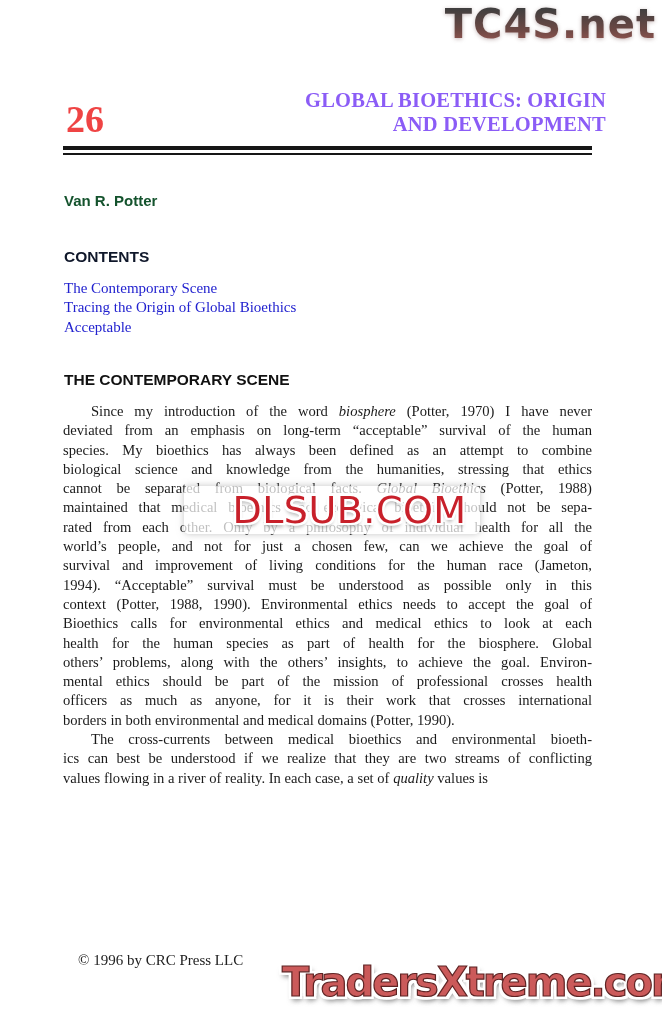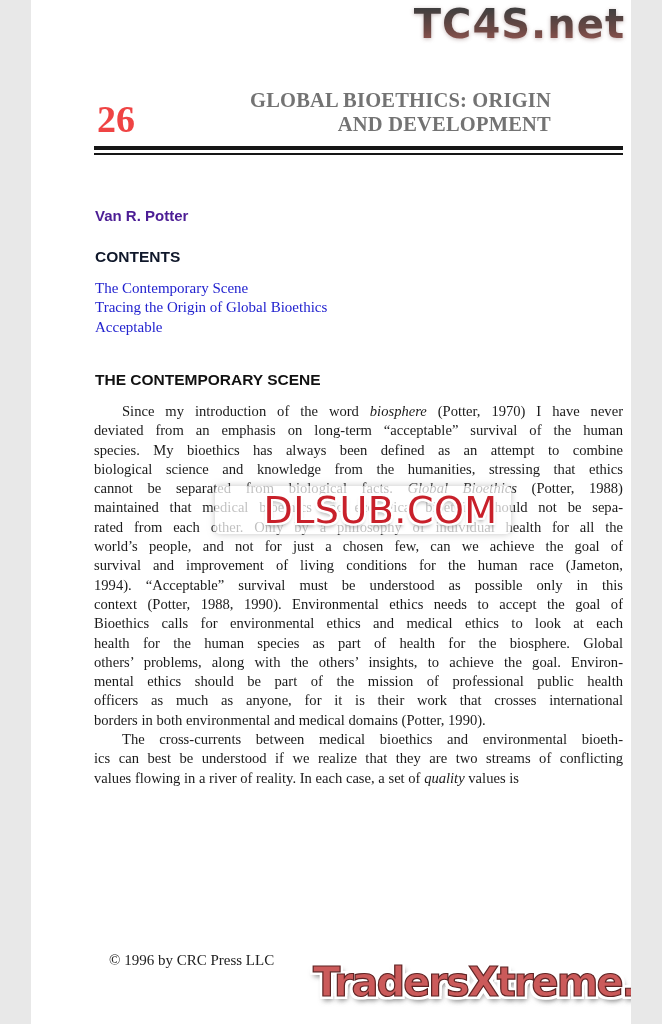--- a/index.html
+++ b/index.html
@@ -1,59 +1,58 @@
 <!DOCTYPE html>
 <html style="--link-color: #2222cf; --dlsub-red: #c8202a; --traders-red: #cb5a5a; --tc4s-bottom: #a15a55;"><head>
 <meta charset="utf-8">
 <style>
   html, body { margin: 0; padding: 0; background: #e8e8e8; }
   .page {
     position: relative;
-    width: 600px;
+    width: 662px;
     height: 1024px;
     margin: 0 auto;
     background: #ffffff;
     overflow: hidden;
     font-family: "Liberation Serif", serif;
     color: #1a1a1a;
   }
 
   
   .chapter-num {
     position: absolute;
     left: 66px; top: 99px;
     font-family: "Liberation Serif", serif;
     font-weight: bold;
     font-size: 38px;
     line-height: 40px;
     color: #ef4444;
   }
   .chapter-title {
     position: absolute;
-    right: 80px; top: 88px;
+    right: 56px; top: 88px;
     text-align: right;
     font-family: "Liberation Serif", serif;
     font-weight: bold;
     font-size: 20.5px;
     line-height: 24px;
     letter-spacing: 0.2px;
-    color: #737373;
+    color: #8b5cf6;
   }
   .rule { position: absolute; left: 63px; width: 529px; background: #161616; }
   .rule-thick { top: 146px; height: 4px; }
   .rule-thin  { top: 153px; height: 2px; }
 
   .author {
     position: absolute;
     left: 64px; top: 192px;
     font-family: "Liberation Sans", sans-serif;
     font-weight: bold;
     font-size: 15px;
-    color: #4c1d95;
-    margin-top: 15px;
+    color: #14532d;
   }
   .contents-heading {
     position: absolute;
     left: 64px; top: 248px;
     font-family: "Liberation Sans", sans-serif;
     font-weight: bold;
     font-size: 15.5px;
     color: #0f172a;
   }
   .toc {
@@ -193,21 +192,21 @@
       <div class="line">cannot be separated from biological facts. <i>Global Bioethics</i> (Potter, 1988)</div>
       <div class="line">maintained that medical bioethics and ecological bioethics should not be sepa-</div>
       <div class="line">rated from each other. Only by a philosophy of individual health for all the</div>
       <div class="line">world’s people, and not for just a chosen few, can we achieve the goal of</div>
       <div class="line">survival and improvement of living conditions for the human race (Jameton,</div>
       <div class="line">1994). “Acceptable” survival must be understood as possible only in this</div>
       <div class="line">context (Potter, 1988, 1990). Environmental ethics needs to accept the goal of</div>
       <div class="line">Bioethics calls for environmental ethics and medical ethics to look at each</div>
       <div class="line">health for the human species as part of health for the biosphere. Global</div>
       <div class="line">others’ problems, along with the others’ insights, to achieve the goal. Environ-</div>
-      <div class="line">mental ethics should be part of the mission of professional public health</div>
+      <div class="line">mental ethics should be part of the mission of professional crosses health</div>
       <div class="line">officers as much as anyone, for it is their work that crosses international</div>
       <div class="line last">borders in both environmental and medical domains (Potter, 1990).</div>
       <div class="line first">The cross-currents between medical bioethics and environmental bioeth-</div>
       <div class="line">ics can best be understood if we realize that they are two streams of conflicting</div>
       <div class="line last">values flowing in a river of reality. In each case, a set of <i>quality</i> values is</div>
     </div>
 
   <div class="copyright">© 1996 by CRC Press LLC</div>
 
   <div class="wm-dlsub">

